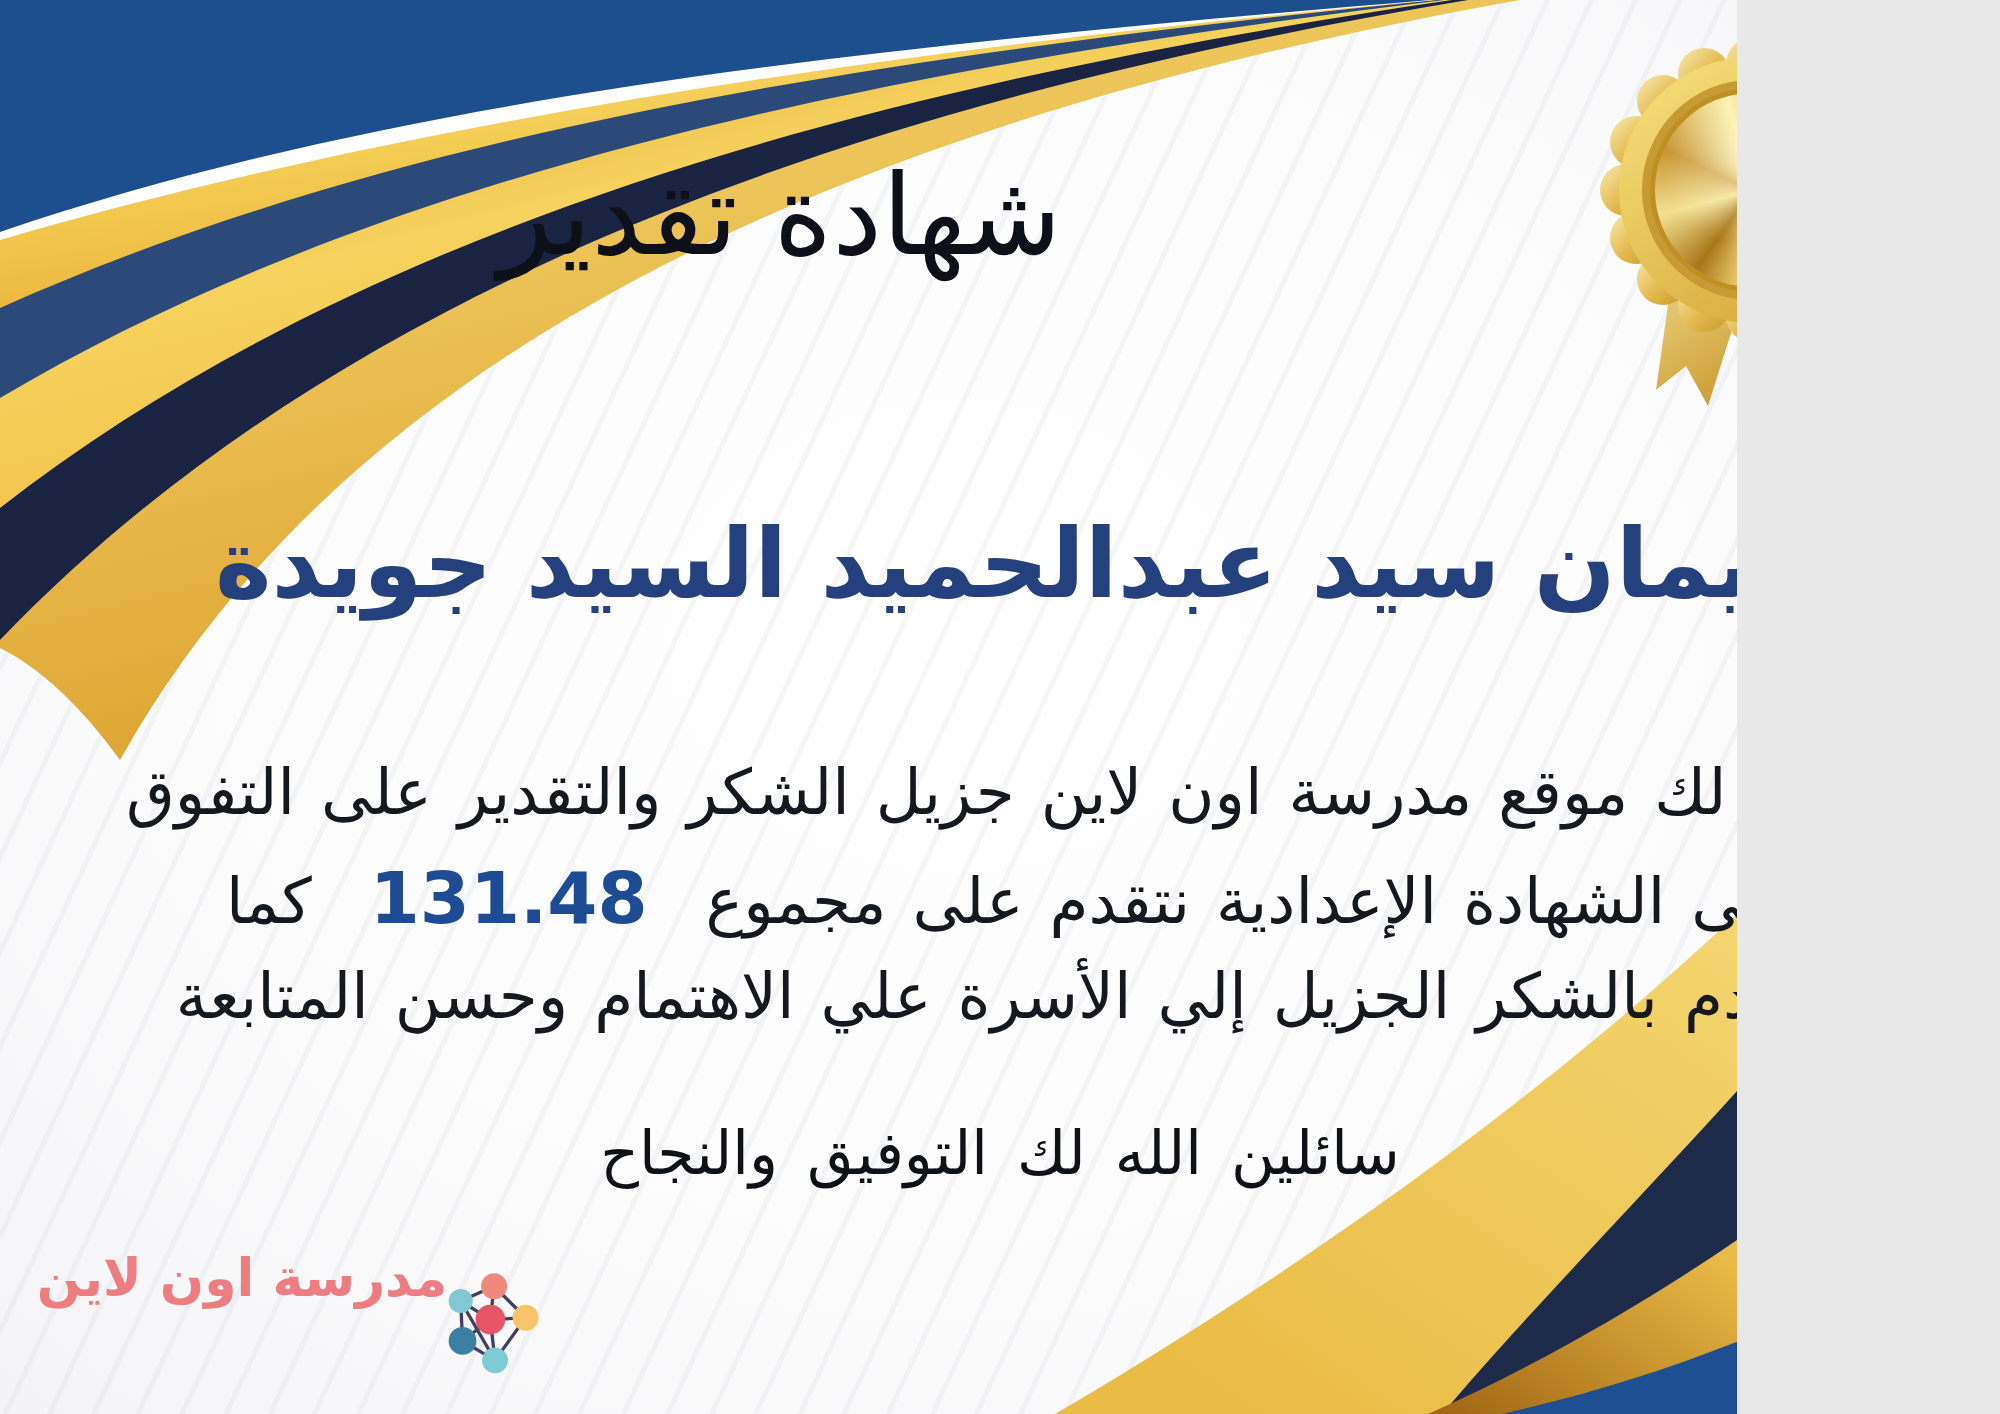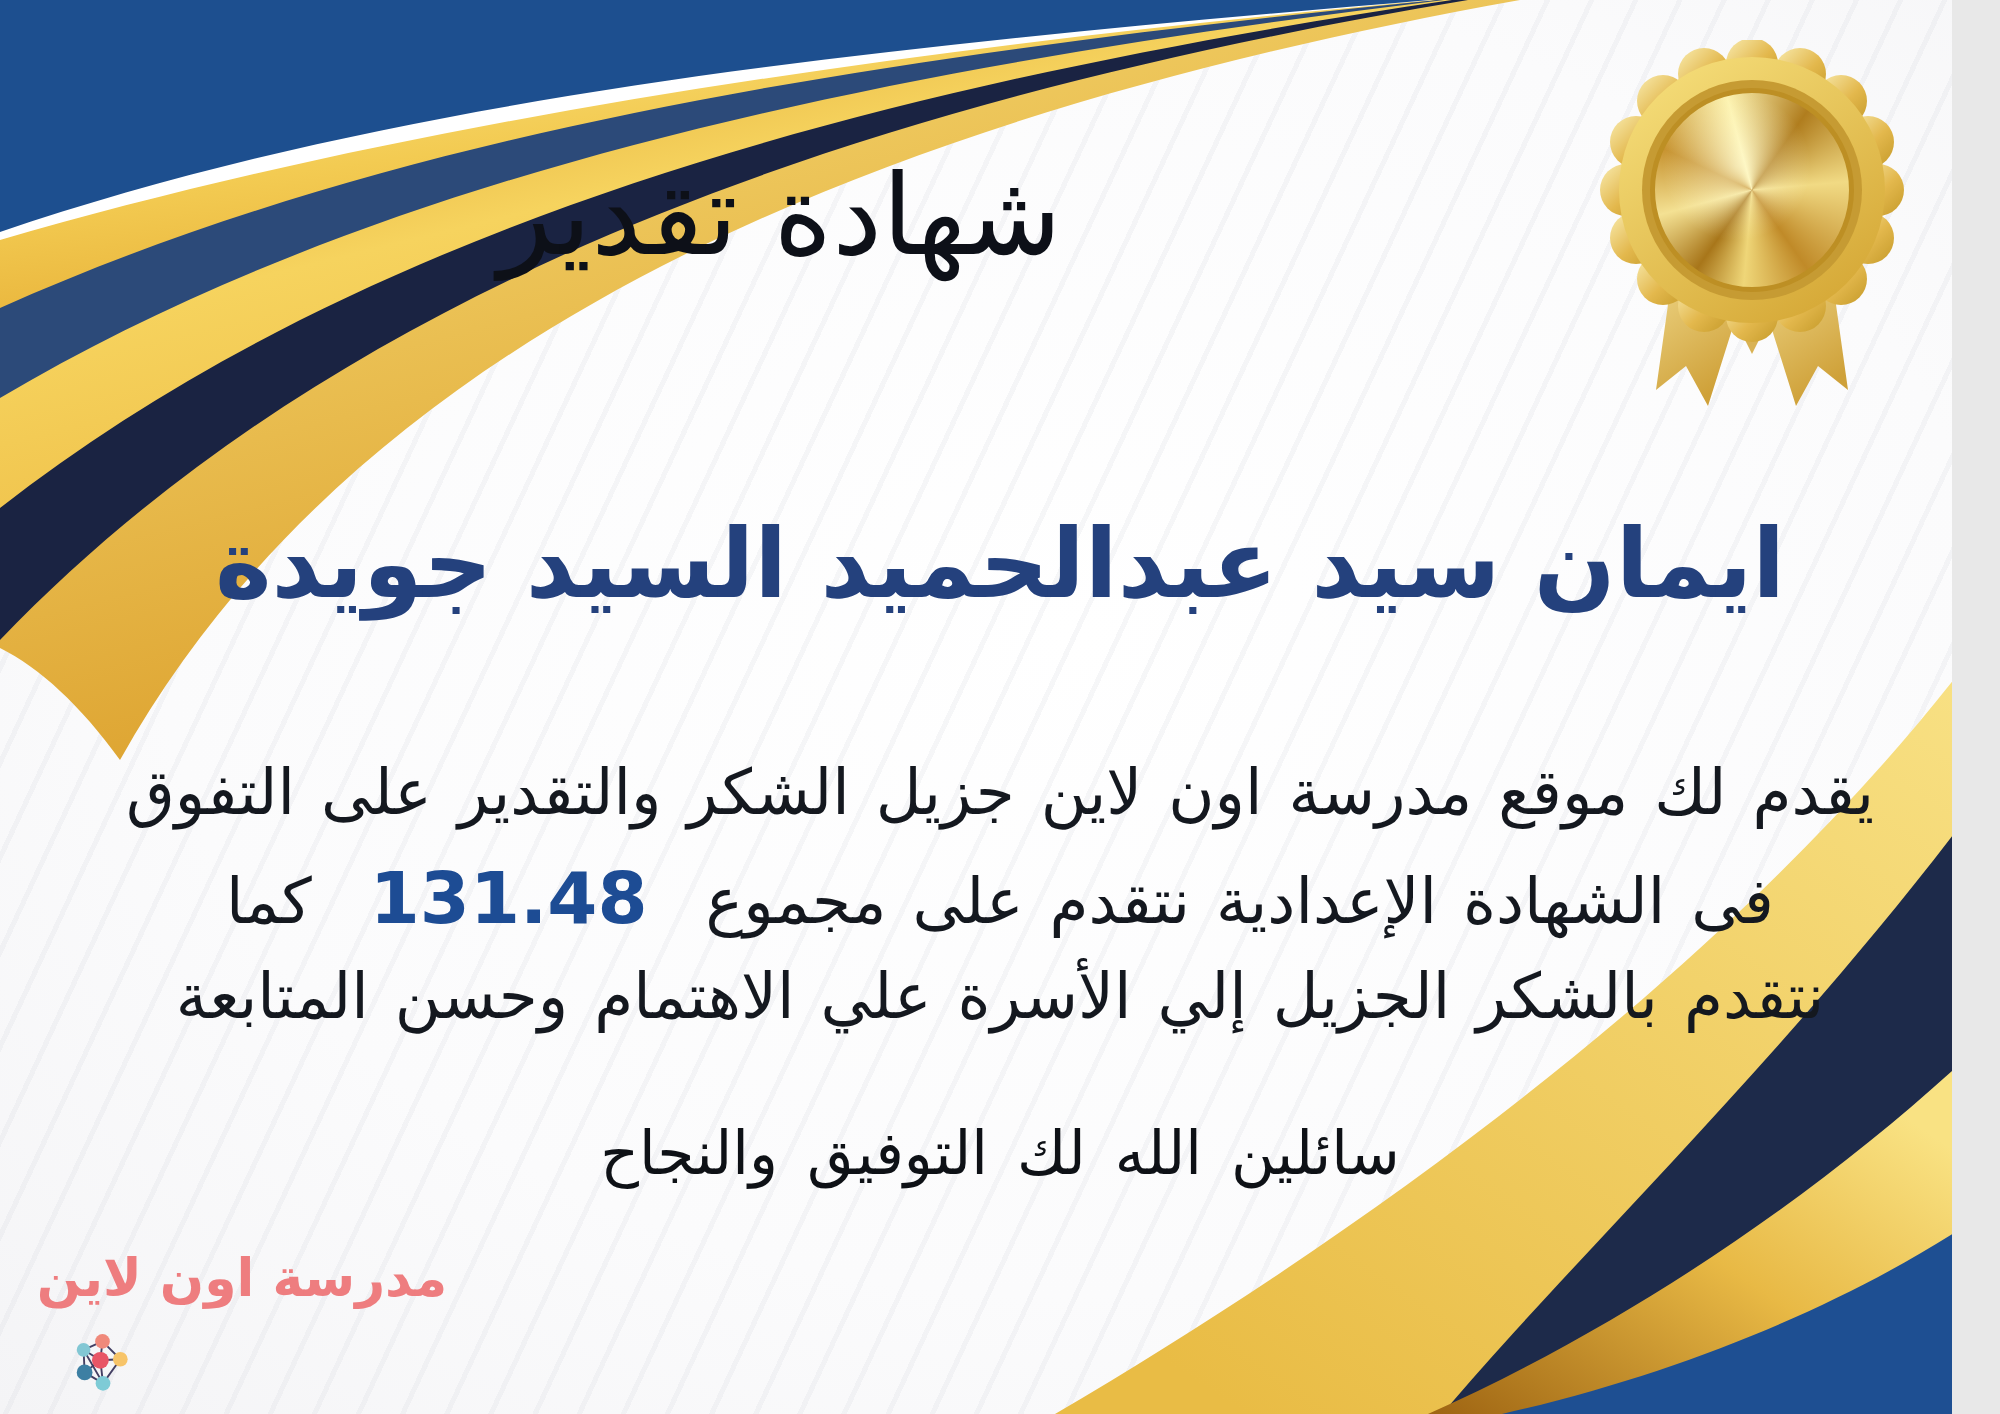--- a/index.html
+++ b/index.html
@@ -1,18 +1,18 @@
 <!DOCTYPE html>
 <html lang="ar"><head>
 <meta charset="utf-8">
 <style>
   html,body{margin:0;padding:0;background:#e8e8e8;}
   .certificate{
     position:relative;
-    width:1952px;height:1414px;
+    width:1737px;height:1414px;
     overflow:hidden;
     background:
       repeating-linear-gradient(115deg,
         rgba(200,203,212,0.16) 0px, rgba(200,203,212,0.16) 5px,
         rgba(255,255,255,0) 5px, rgba(255,255,255,0) 40px),
       radial-gradient(ellipse at 55% 45%, #ffffff 0%, #fbfbfc 60%, #f4f4f6 100%);
     font-family:"DejaVu Sans", sans-serif;
   }
   .deco{position:absolute;left:0;top:0;width:2000px;height:1414px;pointer-events:none;}
   
@@ -53,21 +53,21 @@
     background:
       radial-gradient(circle at 42% 38%, rgba(255,252,220,0.55) 0%, rgba(255,255,255,0) 45%),
       conic-gradient(from 215deg,
         #a8761a 0deg, #f4e193 40deg, #c79330 80deg,
         #fdf3b0 130deg, #b07d1e 180deg, #f1da84 230deg,
         #c08a28 290deg, #efd678 330deg, #a8761a 360deg);
   }
   
   .logo{
     position:absolute;left:46px;top:1246px;width:505px;height:150px;
-    display:flex;flex-direction:column;align-items:flex-start;
+    display:flex;flex-direction:row;align-items:flex-start;
   }
   .logo-texts{width:392px;display:flex;flex-direction:column;align-items:center;}
   .logo-ar{
     font-size:52px;font-weight:bold;color:#ee7d7f;
     direction:rtl;white-space:nowrap;line-height:1.25;
   }
   .logo-url{
     font-family:"Liberation Sans", sans-serif;
     font-size:35px;font-weight:bold;color:#4e97ad;
     letter-spacing:1px;white-space:nowrap;margin-top:4px;

